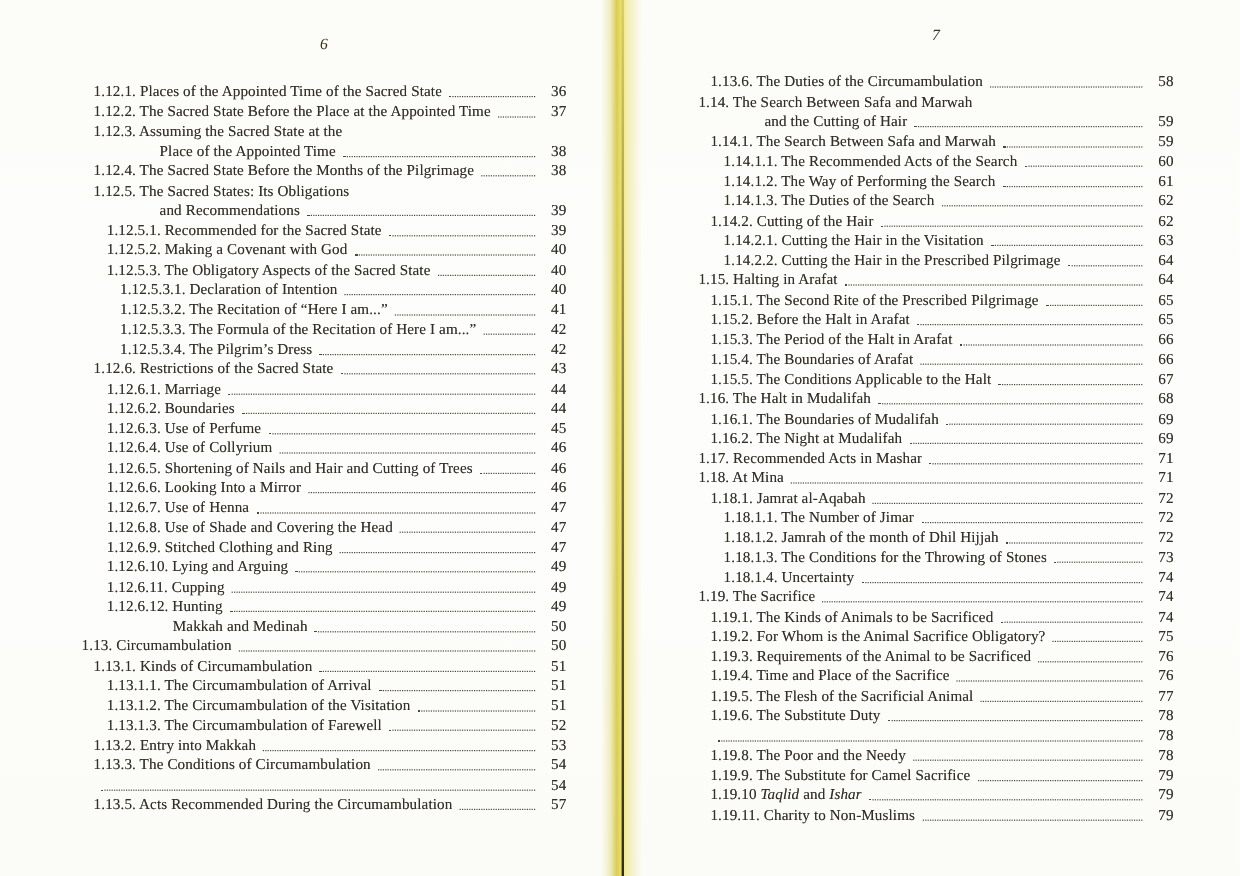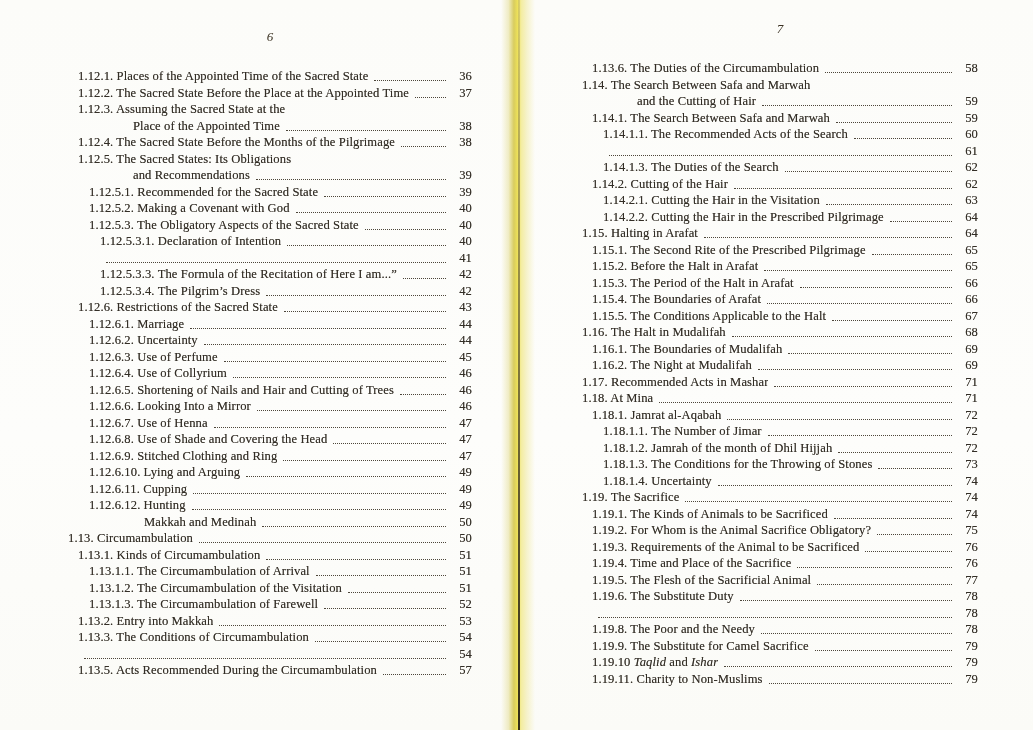--- a/index.html
+++ b/index.html
@@ -113,20 +113,21 @@
           <span class="etitle">1.12.5.3. The Obligatory Aspects of the Sacred State</span>
           <span class="leader"></span>
           <span class="pg">40</span>
         </div>
         <div class="row lvl-5">
           <span class="etitle">1.12.5.3.1. Declaration of Intention</span>
           <span class="leader"></span>
           <span class="pg">40</span>
         </div>
         <div class="row lvl-5">
+          <span class="etitle">1.12.5.3.2. The Recitation of “Here I am...”</span>
           <span class="leader"></span>
           <span class="pg">41</span>
         </div>
         <div class="row lvl-5">
           <span class="etitle">1.12.5.3.3. The Formula of the Recitation of Here I am...”</span>
           <span class="leader"></span>
           <span class="pg">42</span>
         </div>
         <div class="row lvl-5">
           <span class="etitle">1.12.5.3.4. The Pilgrim’s Dress</span>
@@ -137,21 +138,21 @@
           <span class="etitle">1.12.6. Restrictions of the Sacred State</span>
           <span class="leader"></span>
           <span class="pg">43</span>
         </div>
         <div class="row lvl-4">
           <span class="etitle">1.12.6.1. Marriage</span>
           <span class="leader"></span>
           <span class="pg">44</span>
         </div>
         <div class="row lvl-4">
-          <span class="etitle">1.12.6.2. Uncertainty</span>
+          <span class="etitle">1.12.6.2. Boundaries</span>
           <span class="leader"></span>
           <span class="pg">44</span>
         </div>
         <div class="row lvl-4">
           <span class="etitle">1.12.6.3. Use of Perfume</span>
           <span class="leader"></span>
           <span class="pg">45</span>
         </div>
         <div class="row lvl-4">
           <span class="etitle">1.12.6.4. Use of Collyrium</span>
@@ -274,20 +275,21 @@
           <span class="etitle">1.14.1. The Search Between Safa and Marwah</span>
           <span class="leader"></span>
           <span class="pg">59</span>
         </div>
         <div class="row lvl-4">
           <span class="etitle">1.14.1.1. The Recommended Acts of the Search</span>
           <span class="leader"></span>
           <span class="pg">60</span>
         </div>
         <div class="row lvl-4">
+          <span class="etitle">1.14.1.2. The Way of Performing the Search</span>
           <span class="leader"></span>
           <span class="pg">61</span>
         </div>
         <div class="row lvl-4">
           <span class="etitle">1.14.1.3. The Duties of the Search</span>
           <span class="leader"></span>
           <span class="pg">62</span>
         </div>
         <div class="row lvl-3">
           <span class="etitle">1.14.2. Cutting of the Hair</span>

